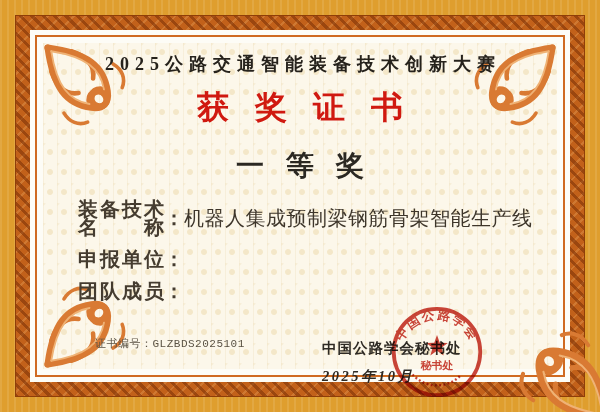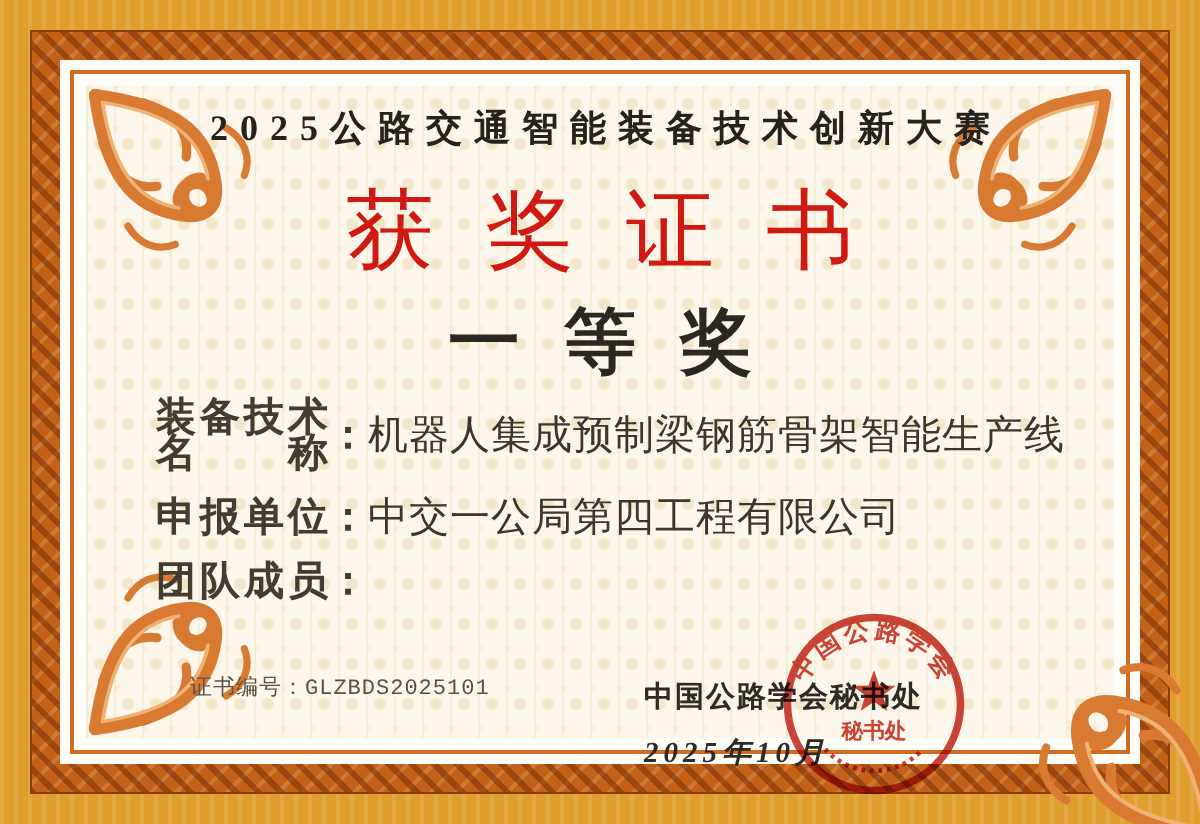--- a/index.html
+++ b/index.html
@@ -41,25 +41,25 @@
   .flourish.bl { left:44px;  bottom:44px; transform:scaleY(-1); }
   .flourish.br { right:42px; bottom:42px; transform:scale(-1.12,-1.12); transform-origin:72% 72%; }
 
   .center { position:absolute; left:0; width:100%; text-align:center; }
   .spaced { display:inline-block; }
 
   .comp-title { top:52px; font-size:18px; font-weight:600; color:#26221C; }
   .comp-title .spaced { letter-spacing:6px; margin-right:-6px; }
 
   .cert-title { top:86px; }
-  .cert-title .spaced { font-size:44px; font-weight:400; color:#D01910;
+  .cert-title .spaced { font-size:32px; font-weight:700; color:#D01910;
     letter-spacing:26px; margin-right:-26px; }
 
   .award { top:147px; }
-  .award .spaced { font-size:36px; font-weight:700; color:#2B2822;
+  .award .spaced { font-size:28px; font-weight:700; color:#2B2822;
     letter-spacing:22px; margin-right:-22px; }
 
   
   .fields { position:absolute; left:78px; top:200px; width:462px; }
   .field-row { display:flex; align-items:center; margin-bottom:14px;
     font-size:20px; line-height:18px; color:#3E362B; }
   .field-label { width:86px; font-weight:700; color:#453C30;
     text-align:justify; text-align-last:justify; }
   .field-colon { width:20px; font-weight:700; color:#453C30; }
   .field-value { width:352px; font-weight:400; letter-spacing:.5px; }
@@ -157,21 +157,20 @@
 
     <div class="fields">
       <div class="field-row">
         <span class="field-label">装备技术名称</span>
         <span class="field-colon">：</span>
         <span class="field-value">机器人集成预制梁钢筋骨架智能生产线</span>
       </div>
       <div class="field-row">
         <span class="field-label">申报单位</span>
         <span class="field-colon">：</span>
-        <span class="field-value">中交一公局第四工程有限公司</span>
       </div>
       <div class="field-row">
         <span class="field-label">团队成员</span>
         <span class="field-colon">：</span>
       </div>
     </div>
 
     <div class="cert-no">
       <span>证书编号：</span><span>GLZBDS2025101</span>
     </div>

